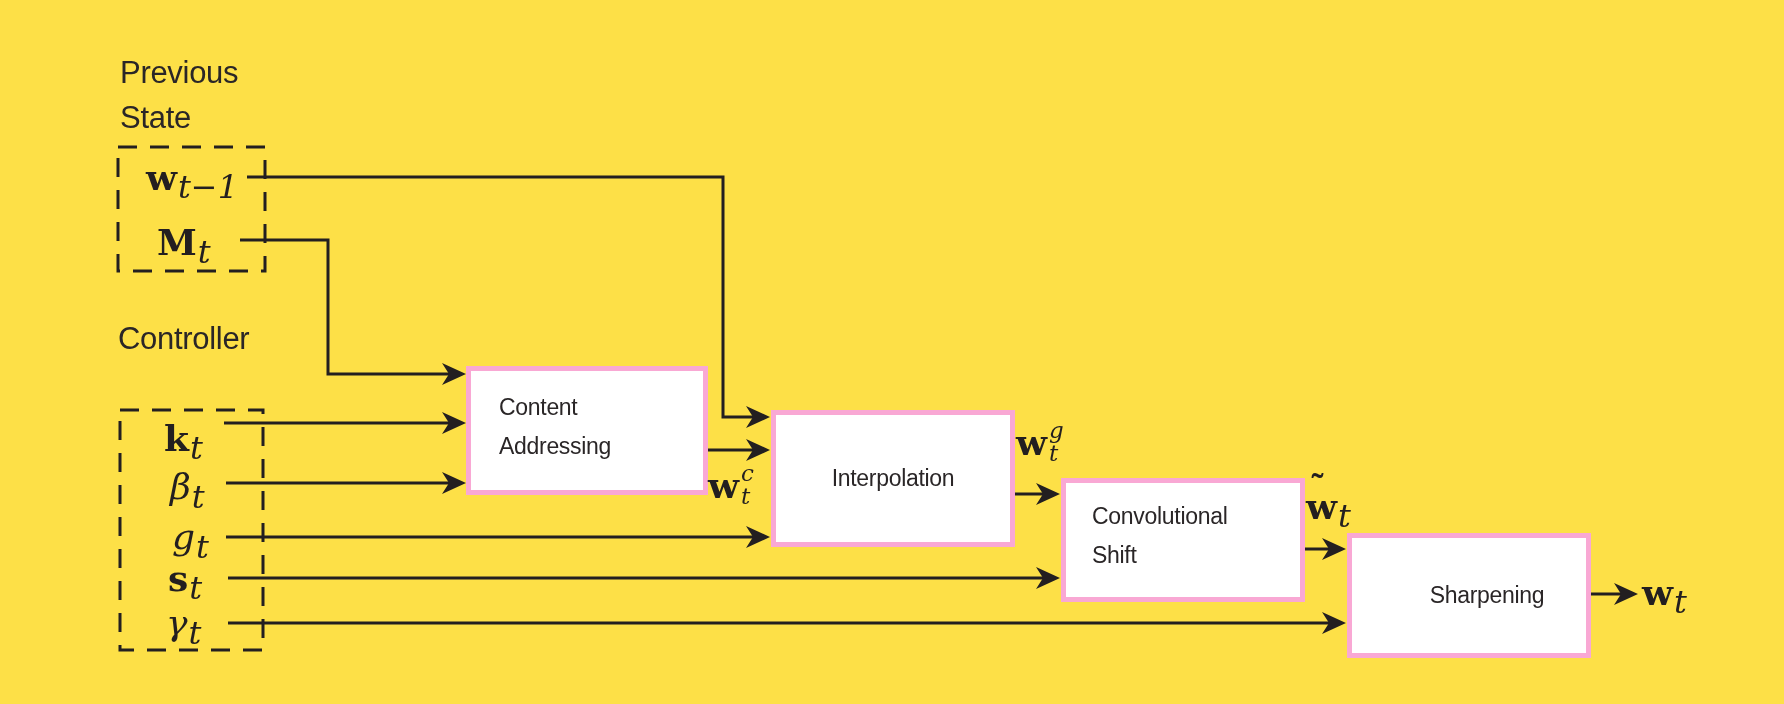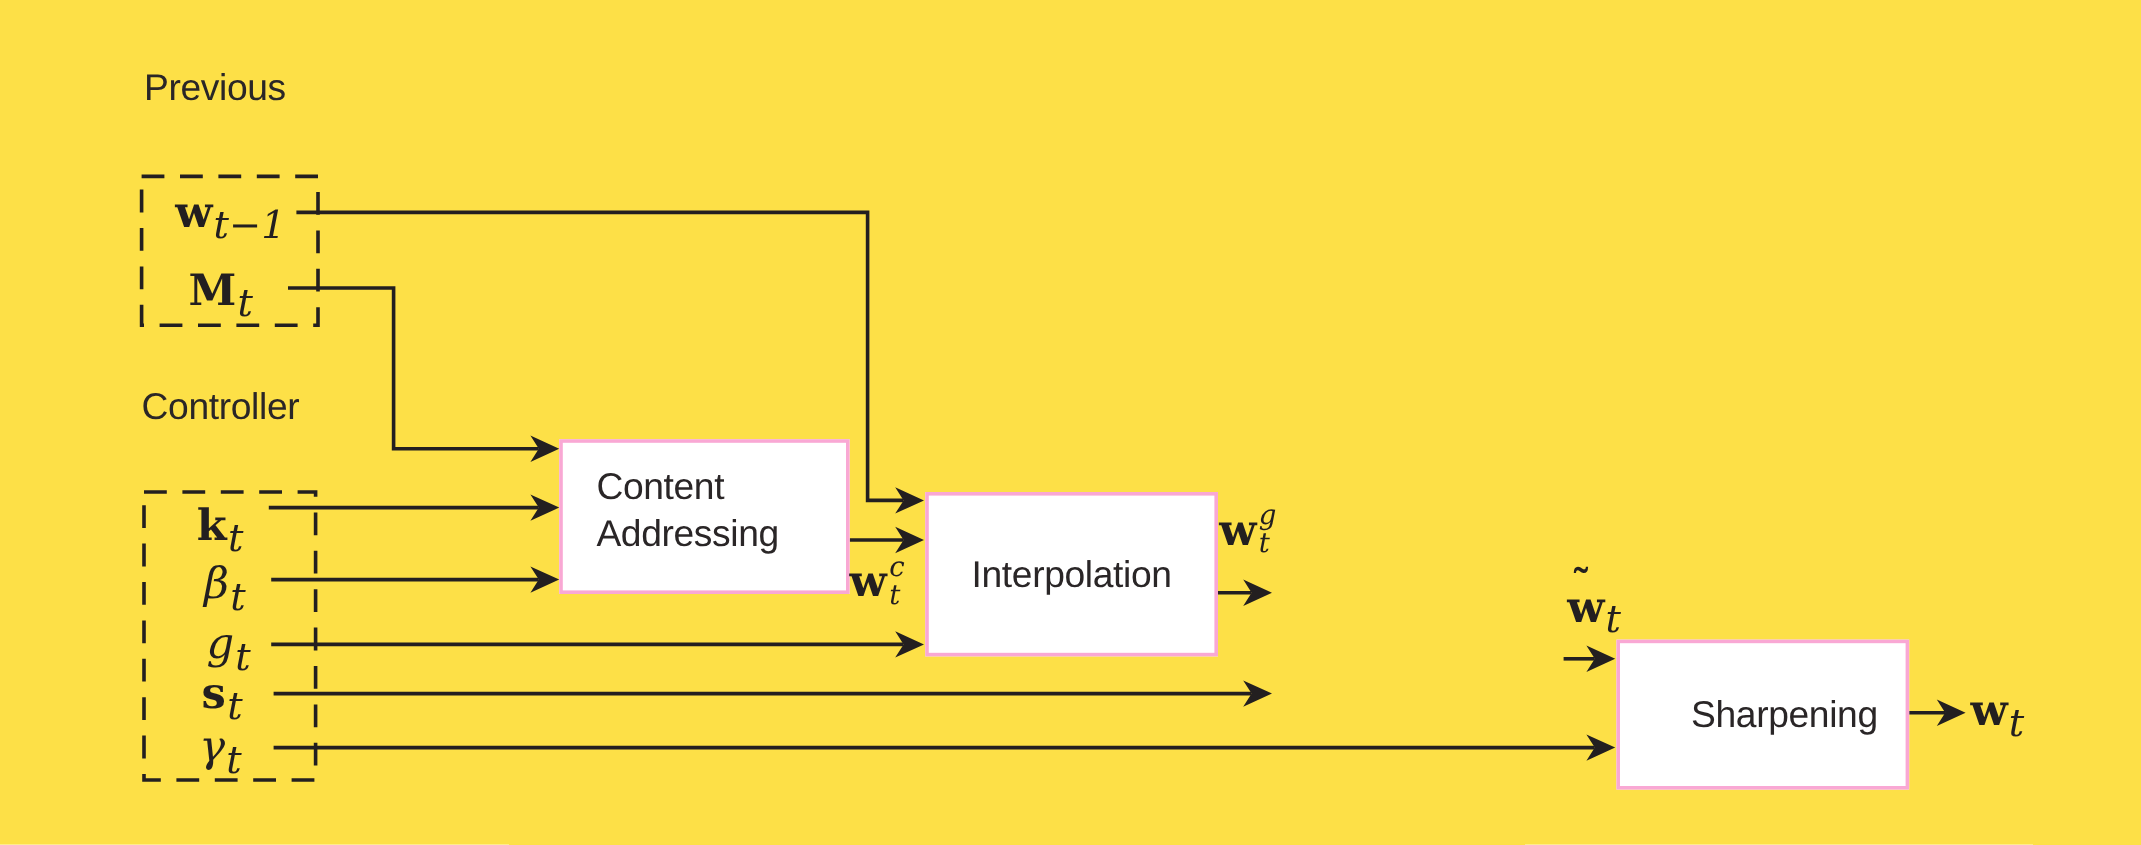--- a/index.html
+++ b/index.html
@@ -20,24 +20,24 @@
     position:absolute;
     font-size:31px;line-height:45px;
     color:#2a2627;letter-spacing:-0.3px;
     white-space:nowrap;
   }
   .caption span{display:block;}
 
   
   .box{
     position:absolute;
-    border:3px solid #f9a8d4;
+    border:5px solid #f9a8d4;
     background:#ffffff;
     color:#2a2627;
-    font-size:31px;line-height:39px;letter-spacing:-0.3px;
+    font-size:23px;line-height:39px;letter-spacing:-0.3px;
     box-sizing:border-box;
     white-space:nowrap;
   }
   .box.twoline{padding:17px 0 0 28px;}
   .box.twoline span{display:block;}
   .box.centered{display:flex;align-items:center;justify-content:center;text-align:right;}
 
   
   .mvar{
     position:absolute;
@@ -98,34 +98,39 @@
 
     <path d="M228 623 H1329"></path>
     <polygon points="1346,623 1322,612 1329,623 1322,634"></polygon>
 
     <path d="M1589 594 H1621"></path>
     <polygon points="1638,594 1614,583 1621,594 1614,605"></polygon>
   </svg>
 
   <div class="caption" style="left:120px;top:50px;">
     <span>Previous</span>
+    <span>State</span>
   </div>
   <div class="caption" style="left:118px;top:316px;">
     <span>Controller</span>
   </div>
 
   <div class="box twoline" style="left:466px;top:366px;width:242px;height:129px;">
     <span>Content</span>
     <span>Addressing</span>
   </div>
 
   <div class="box centered" style="left:771px;top:410px;width:244px;height:137px;">
     <span>Interpolation</span>
   </div>
 
+  <div class="box twoline" style="left:1061px;top:478px;width:244px;height:124px;padding-top:14px;padding-left:26px;">
+    <span>Convolutional</span>
+    <span>Shift</span>
+  </div>
 
   <div class="box centered" style="left:1347px;top:533px;width:244px;height:125px;padding-left:36px;">
     <span>Sharpening</span>
   </div>
 
   <div class="mvar" style="left:146px;top:157px;">
     <span class="mbase">w</span>
     <span class="msub">t−1</span>
   </div>
 

